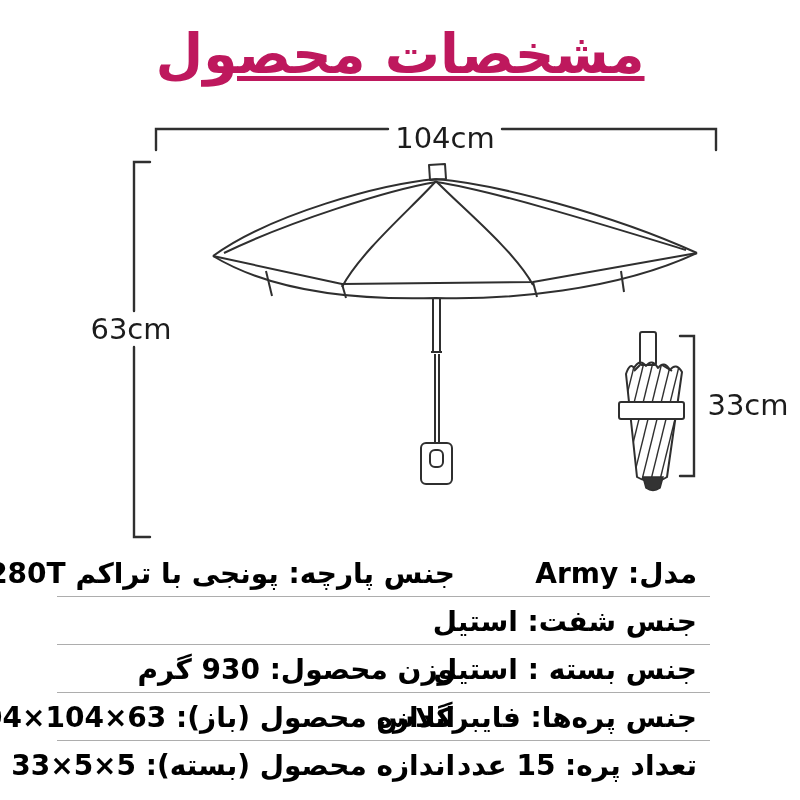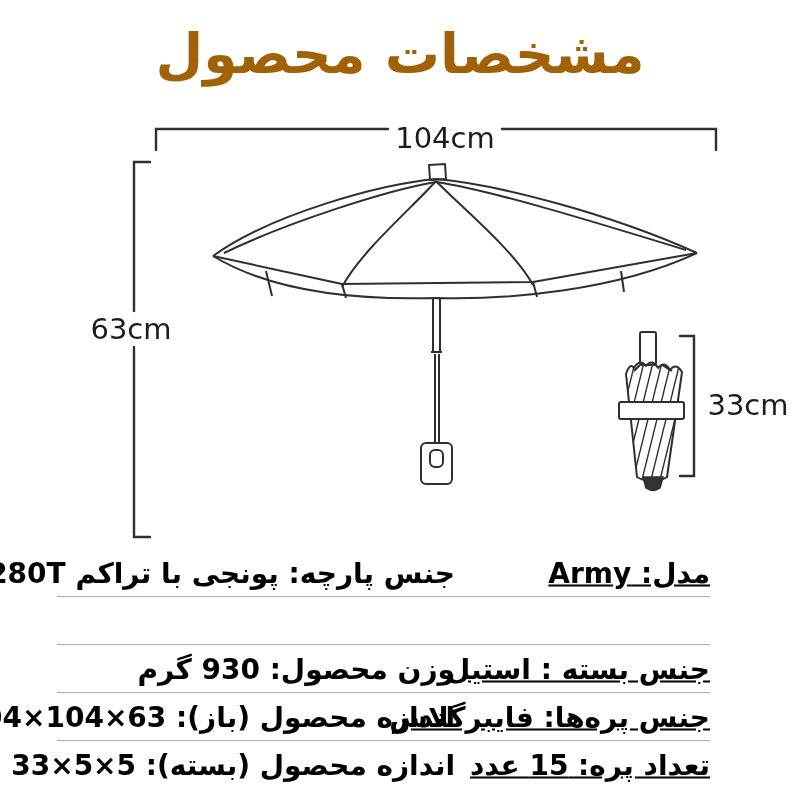--- a/index.html
+++ b/index.html
@@ -3,36 +3,36 @@
 <meta charset="utf-8">
 <style>
   html,body{margin:0;padding:0;}
   body{
     width:800px;height:800px;position:relative;background:#ffffff;
     font-family:"DejaVu Sans", sans-serif;color:#000;overflow:hidden;
   }
   .page-title{
     position:absolute;top:6px;left:0;width:800px;height:96px;
     display:flex;align-items:center;justify-content:center;
-    font-size:55px;font-weight:bold;color:#a16207;direction:rtl;
+    font-size:55px;font-weight:bold;color:#be185d;direction:rtl;text-decoration:underline;
   }
   .diagram-wrap{position:absolute;top:0;left:0;width:800px;height:545px;padding-left:36px;}
   svg text{font-family:"DejaVu Sans", sans-serif;}
   .dim-label{font-size:29px;fill:#1c1c1c;}
   .spec-table{
     position:absolute;top:549px;left:57px;width:653px;direction:rtl;
   }
   .spec-row{position:relative;height:47px;}
   .spec-row.bordered{border-bottom:1px solid #adadad;}
   .spec-cell{
     position:absolute;top:50%;transform:translateY(-50%);
     white-space:nowrap;font-size:28px;font-weight:bold;direction:rtl;
     color:#000;
   }
-  .cell-right{right:0;text-decoration:underline;}
+  .cell-right{right:13px;}
   .cell-left{right:255px;}
 </style>
 </head>
 <body>
 
 <div class="page-title">مشخصات محصول</div>
 
 <div class="diagram-wrap">
   <svg width="800" height="545" viewBox="0 0 800 545">
     <g stroke="#2f2f2f" stroke-width="2.4" fill="none" stroke-linecap="round">
@@ -106,20 +106,21 @@
     </g>
   </svg>
 </div>
 
 <div class="spec-table" dir="rtl">
   <div class="spec-row bordered">
     <span class="spec-cell cell-right" dir="rtl">مدل: Army</span>
     <span class="spec-cell cell-left" dir="rtl">جنس پارچه: پونجی با تراکم 280T</span>
   </div>
   <div class="spec-row bordered">
+    <span class="spec-cell cell-right" dir="rtl">جنس شفت: استیل</span>
   </div>
   <div class="spec-row bordered">
     <span class="spec-cell cell-right" dir="rtl">جنس بسته : استیل</span>
     <span class="spec-cell cell-left" dir="rtl">وزن محصول: 930 گرم</span>
   </div>
   <div class="spec-row bordered">
     <span class="spec-cell cell-right" dir="rtl">جنس پره‌ها: فایبرگلاس</span>
     <span class="spec-cell cell-left" dir="rtl">اندازه محصول (باز): 63×104×104 سانتیمتر</span>
   </div>
   <div class="spec-row">

